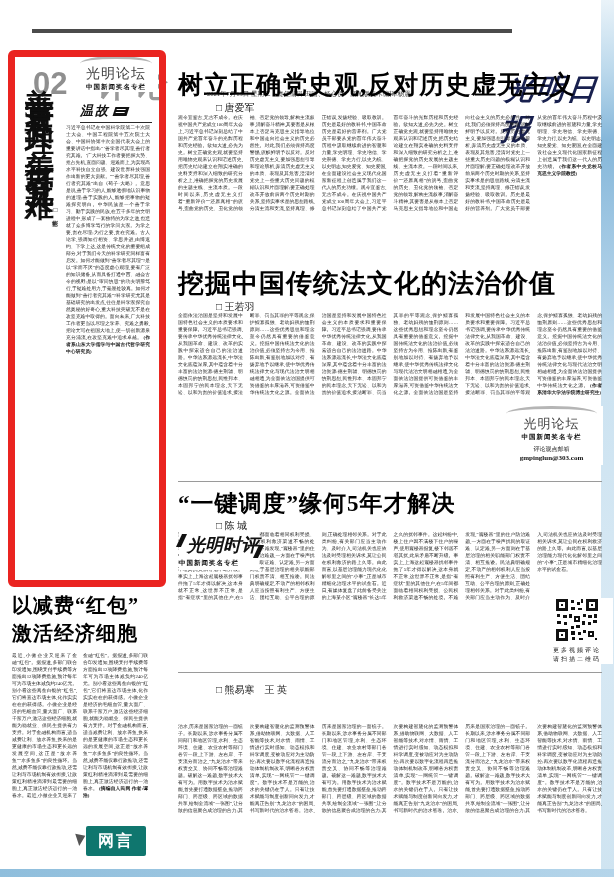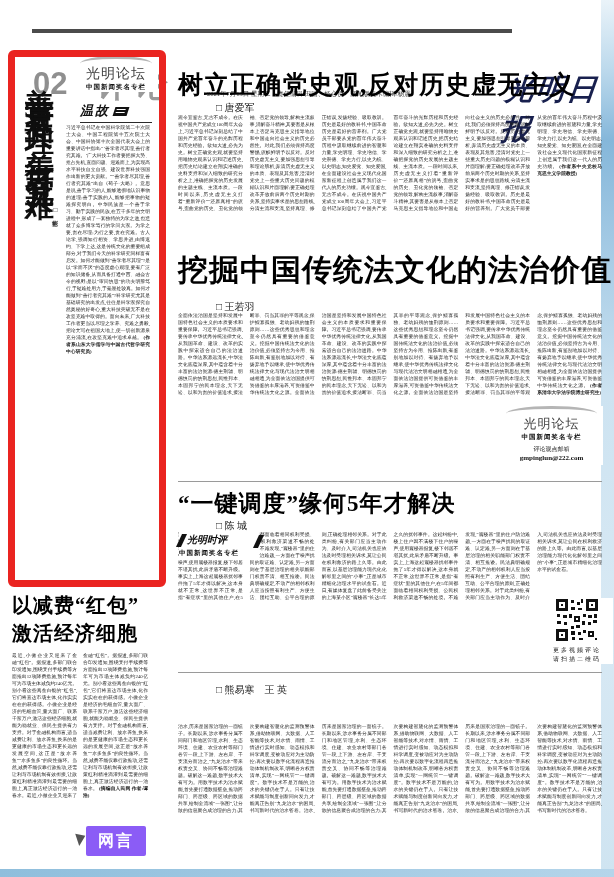--- a/index.html
+++ b/index.html
@@ -45,30 +45,30 @@
   .bt{font-size:4.8px;line-height:1.46;text-align:justify;color:#1b1b1b;overflow:hidden;}
   .endnote{font-weight:bold;}
   .cols6{column-count:6;column-gap:7px;}
   .cols2{column-count:2;column-gap:6px;}
   
   .hl{position:absolute;font-weight:bold;color:#000000;letter-spacing:1px;white-space:nowrap;}
   .au{position:absolute;font-size:10px;color:#222;padding-left:36px;}
   .rule{position:absolute;height:1px;background:#9a9a9a;}
   
   .shiping{position:absolute;left:179px;top:531px;width:80px;background:#fff;z-index:6;padding:2px 0;}
-  .shiping .t{font-size:10px;font-weight:bold;font-style:italic;color:#111;
+  .shiping .t{font-size:18px;font-weight:bold;font-style:italic;color:#111;
               font-family:"Liberation Sans",sans-serif;position:relative;padding-left:8px;}
   .shiping .t:before{content:"";position:absolute;left:0;top:1px;width:5px;height:13px;background:#111;transform:skewX(-25deg);}
   .shiping .t:after{content:"";position:absolute;right:-2px;bottom:-1px;width:5px;height:13px;background:#111;transform:skewX(-25deg);}
   .shiping .s{font-size:6.5px;font-weight:bold;color:#111;letter-spacing:1px;margin-top:2px;}
   
   .qrblock{position:absolute;left:541px;top:598px;width:72px;background:#fff;z-index:6;text-align:center;}
   .qrcap{font-size:6px;color:#222;letter-spacing:2px;line-height:1.5;}
   
-  .wangyan{position:absolute;left:86px;top:826px;width:60px;height:30px;background:#8b5cf6;z-index:8;
+  .wangyan{position:absolute;left:86px;top:826px;width:60px;height:30px;background:#0f766e;z-index:8;
            display:flex;align-items:center;justify-content:center;border-radius:2px;}
   .wangyan .txt{color:#fff;font-size:16px;font-weight:bold;letter-spacing:2px;}
   .cursor{position:absolute;left:-9px;top:6px;width:0;height:0;border-left:9px solid #555;
           border-top:5px solid transparent;border-bottom:8px solid transparent;transform:rotate(-18deg);}
 </style>
 </head>
 <body>
 
 <div class="page">
 
@@ -99,32 +99,32 @@
     <span class="endnote">(作者系山东大学儒学与中国古代哲学研究中心研究员)</span>
   </div>
 
   <div class="hl" style="left:178px;top:68px;font-size:25px;">树立正确党史观,反对历史虚无主义</div>
   <div class="au" style="left:180px;top:101px;">□ 唐爱军</div>
   <div class="bt cols6" style="position:absolute;left:178px;top:114px;width:424px;height:148px;">
     <span>观今宜鉴古,无古不成今。在庆祝中国共产党成立100周年大会上,习近平总书记深刻总结了中国共产党百年奋斗的光辉历程和历史经验。欲知大道,必先为史。树立正确党史观,就要坚持用唯物史观来认识和记述历史,把历史结论建立在翔实准确的史料支撑和深入细致的研究分析之上,准确把握党的历史发展的主题主线、主流本质。一段时间以来,历史虚无主义打着“重新评价”“还原真相”的旗号,歪曲党的历史、丑化党的领袖、否定党的领导,解构主流叙事,消解奋斗精神,其要害是从根本上否定马克思主义指导地位和中国走向社会主义的历史必然性。对此,我们必须保持高度警惕,旗帜鲜明予以反对。反对历史虚无主义,要加强思想引导和理论辨析,弄清历史虚无主义的本质、表现及其危害,澄清对党史上一些重大历史问题的模糊认识和片面理解;要正确处理改革开放前后两个历史时期的关系,坚持实事求是的思想路线,分清主流和支流,坚持真理、修正错误,发扬经验、吸取教训。历史是最好的教科书,中国革命历史是最好的营养剂。广大党员干部要从党的百年伟大奋斗历程中汲取继续前进的智慧和力量,学史明理、学史增信、学史崇德、学史力行,以史为镜、以史明志,知史爱党、知史爱国,在全面建设社会主义现代化国家新征程上创造属于我们这一代人的历史功绩。观今宜鉴古,无古不成今。在庆祝中国共产党成立100周年大会上,习近平总书记深刻总结了中国共产党百年奋斗的光辉历程和历史经验。欲知大道,必先为史。树立正确党史观,就要坚持用唯物史观来认识和记述历史,把历史结论建立在翔实准确的史料支撑和深入细致的研究分析之上,准确把握党的历史发展的主题主线、主流本质。一段时间以来,历史虚无主义打着“重新评价”“还原真相”的旗号,歪曲党的历史、丑化党的领袖、否定党的领导,解构主流叙事,消解奋斗精神,其要害是从根本上否定马克思主义指导地位和中国走向社会主义的历史必然性。对此,我们必须保持高度警惕,旗帜鲜明予以反对。反对历史虚无主义,要加强思想引导和理论辨析,弄清历史虚无主义的本质、表现及其危害,澄清对党史上一些重大历史问题的模糊认识和片面理解;要正确处理改革开放前后两个历史时期的关系,坚持实事求是的思想路线,分清主流和支流,坚持真理、修正错误,发扬经验、吸取教训。历史是最好的教科书,中国革命历史是最好的营养剂。广大党员干部要从党的百年伟大奋斗历程中汲取继续前进的智慧和力量,学史明理、学史增信、学史崇德、学史力行,以史为镜、以史明志,知史爱党、知史爱国,在全面建设社会主义现代化国家新征程上创造属于我们这一代人的历史功绩。</span>
     <span class="endnote">(作者系中央党校马克思主义学院教授)</span>
   </div>
 
-  <div class="hl" style="left:178px;top:250px;font-size:30px;">挖掘中国传统法文化的法治价值</div>
+  <div class="hl" style="left:178px;top:266px;font-size:26px;">挖掘中国传统法文化的法治价值</div>
   <div class="au" style="left:180px;top:300px;">□ 王若羽</div>
   <div class="bt cols6" style="position:absolute;left:178px;top:312px;width:424px;height:166px;">
     <span>全面依法治国是坚持和发展中国特色社会主义的本质要求和重要保障。习近平总书记强调,要传承中华优秀传统法律文化,从我国革命、建设、改革的实践中探索适合自己的法治道路。中华法系源远流长,中华法文化底蕴深厚,其中蕴含着十分丰富的法治资源:德主刑辅、明德慎罚的慎刑思想,民惟邦本、本固邦宁的民本理念,天下无讼、以和为贵的价值追求,援法断罪、罚当其罪的平等观念,保护鳏寡孤独、老幼妇残的恤刑原则……这些优秀思想和理念至今仍然具有重要的借鉴意义。挖掘中国传统法文化的法治价值,必须坚持古为今用、推陈出新,有鉴别地加以对待、有扬弃地予以继承,使中华优秀传统法律文化与现代法治文明相融相通,为全面依法治国提供可资借鉴的丰厚滋养,可资借鉴中华传统法文化之源。全面依法治国是坚持和发展中国特色社会主义的本质要求和重要保障。习近平总书记强调,要传承中华优秀传统法律文化,从我国革命、建设、改革的实践中探索适合自己的法治道路。中华法系源远流长,中华法文化底蕴深厚,其中蕴含着十分丰富的法治资源:德主刑辅、明德慎罚的慎刑思想,民惟邦本、本固邦宁的民本理念,天下无讼、以和为贵的价值追求,援法断罪、罚当其罪的平等观念,保护鳏寡孤独、老幼妇残的恤刑原则……这些优秀思想和理念至今仍然具有重要的借鉴意义。挖掘中国传统法文化的法治价值,必须坚持古为今用、推陈出新,有鉴别地加以对待、有扬弃地予以继承,使中华优秀传统法律文化与现代法治文明相融相通,为全面依法治国提供可资借鉴的丰厚滋养,可资借鉴中华传统法文化之源。全面依法治国是坚持和发展中国特色社会主义的本质要求和重要保障。习近平总书记强调,要传承中华优秀传统法律文化,从我国革命、建设、改革的实践中探索适合自己的法治道路。中华法系源远流长,中华法文化底蕴深厚,其中蕴含着十分丰富的法治资源:德主刑辅、明德慎罚的慎刑思想,民惟邦本、本固邦宁的民本理念,天下无讼、以和为贵的价值追求,援法断罪、罚当其罪的平等观念,保护鳏寡孤独、老幼妇残的恤刑原则……这些优秀思想和理念至今仍然具有重要的借鉴意义。挖掘中国传统法文化的法治价值,必须坚持古为今用、推陈出新,有鉴别地加以对待、有扬弃地予以继承,使中华优秀传统法律文化与现代法治文明相融相通,为全面依法治国提供可资借鉴的丰厚滋养,可资借鉴中华传统法文化之源。</span>
     <span class="endnote">(作者系清华大学法学院博士研究生)</span>
   </div>
   <div class="logo" style="left:500px;top:406px;width:103px;padding-bottom:3px;">
     <div class="arc"></div>
     <div class="t" style="font-size:13px;">光明论坛</div>
     <div class="s">中国新闻奖名专栏</div>
     <div class="l1">评论观点邮箱</div>
-    <div class="em">gmpinglun@222.com</div>
+    <div class="em">gmpinglun@303.com</div>
   </div>
   <div class="rule" style="left:178px;top:481px;width:424px;"></div>
 
   <div class="hl" style="left:178px;top:488px;font-size:23px;">“一键调度”缘何5年才解决</div>
   <div class="au" style="left:180px;top:519px;font-family:Liberation Serif, serif;">□ 陈 城</div>
   <div class="bt cols6" style="position:absolute;left:178px;top:531px;width:424px;height:138px;">
     <span>近日,有媒体复盘了此前备受关注的上海某小区“震楼器”长达5年之久的扰邻事件。这起纠纷中,楼上住户因不满楼下住户的噪声,使用震楼器报复,楼下邻居不堪其扰,此后矛盾不断升级。事实上,上海这起震楼器扰邻事件拖了5年才得以解决,这本身就不正常,这世界不正常,是指“有症状”里的其他住户,在5年间都面临着相同权利受损、公民权利救济渠道不畅的处境。不难发现,“震楼器”里的住户防治难题,一方面在于噪声扰民的取证难、认定难,另一方面则在于基层治理的相关职能部门权责不清、相互推诿。民法典明确规定,不动产的相邻权利人应当按照有利生产、方便生活、团结互助、公平合理的原则,正确处理相邻关系。对于此类纠纷,有关部门应当主动作为、及时介入,司法机关也应依法及时受理相关诉求,莫让公民在权利救济的路上久等。由此而言,以基层治理能力现代化化解邻里之间的“小事”,正是城市精细化治理水平的试金石。近日,有媒体复盘了此前备受关注的上海某小区“震楼器”长达5年之久的扰邻事件。这起纠纷中,楼上住户因不满楼下住户的噪声,使用震楼器报复,楼下邻居不堪其扰,此后矛盾不断升级。事实上,上海这起震楼器扰邻事件拖了5年才得以解决,这本身就不正常,这世界不正常,是指“有症状”里的其他住户,在5年间都面临着相同权利受损、公民权利救济渠道不畅的处境。不难发现,“震楼器”里的住户防治难题,一方面在于噪声扰民的取证难、认定难,另一方面则在于基层治理的相关职能部门权责不清、相互推诿。民法典明确规定,不动产的相邻权利人应当按照有利生产、方便生活、团结互助、公平合理的原则,正确处理相邻关系。对于此类纠纷,有关部门应当主动作为、及时介入,司法机关也应依法及时受理相关诉求,莫让公民在权利救济的路上久等。由此而言,以基层治理能力现代化化解邻里之间的“小事”,正是城市精细化治理水平的试金石。</span>
   </div>
   <div class="shiping">
     <div class="t">光明时评</div>

